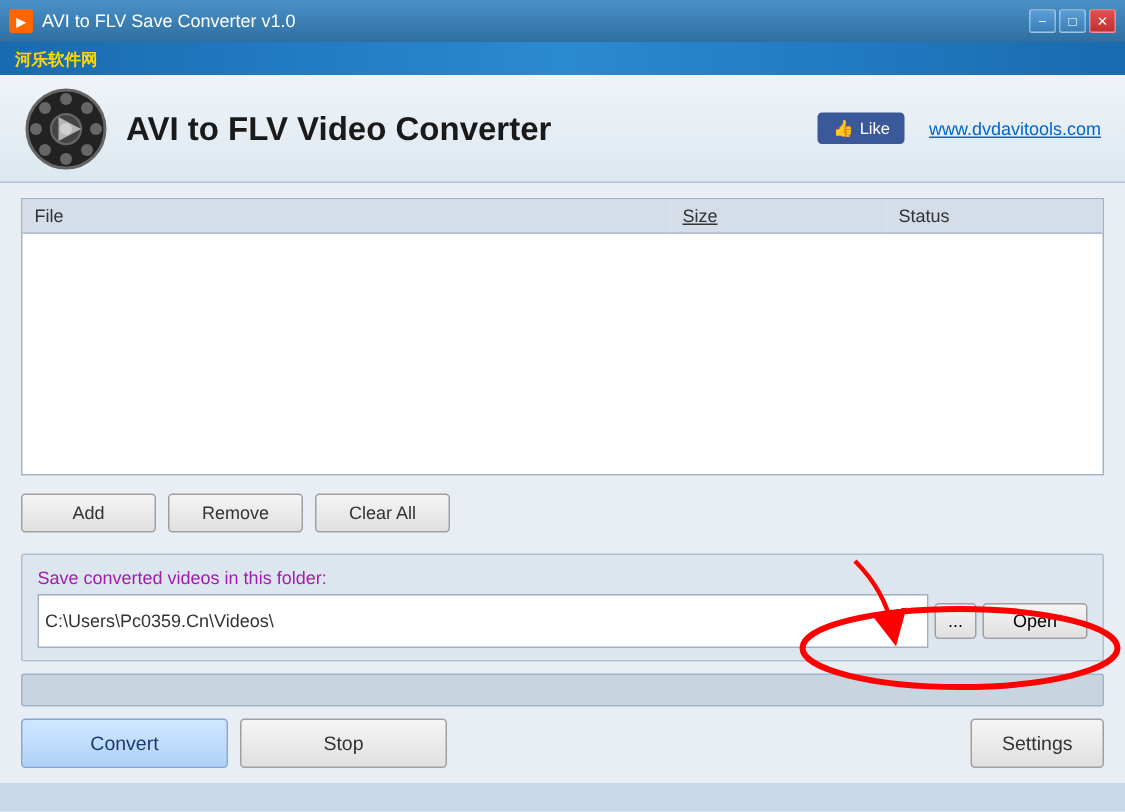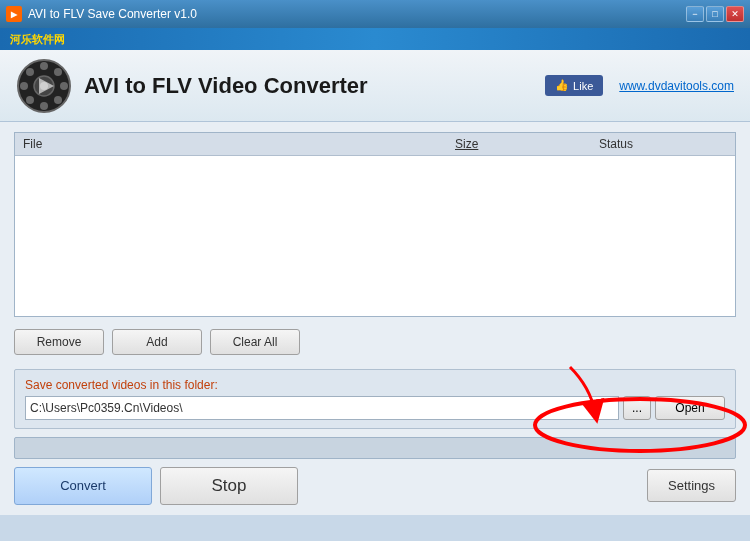--- a/index.html
+++ b/index.html
@@ -174,31 +174,31 @@
     
     .save-folder-section {
       background: #dde6ef;
       border: 1px solid #b0c0d0;
       padding: 8px 10px;
       margin-bottom: 8px;
       border-radius: 2px;
     }
     .save-folder-label {
       font-size: 12px;
-      color: #c2410c;
+      color: #a21caf;
       margin-bottom: 4px;
     }
     .save-folder-row {
       display: flex;
       gap: 4px;
       align-items: center;
     }
     .folder-path-input {
       flex: 1;
-      height: 24px;
+      height: 36px;
       border: 1px solid #a0b0c0;
       background: white;
       padding: 0 4px;
       font-size: 12px;
       color: #333;
     }
     .btn-dots {
       width: 28px;
       height: 24px;
       background: linear-gradient(to bottom, #f5f5f5, #e0e0e0);
@@ -252,21 +252,21 @@
       color: #1a3a6a;
       cursor: pointer;
       width: 138px;
       text-align: center;
     }
     .btn-stop {
       background: linear-gradient(to bottom, #f5f5f5, #e0e0e0);
       border: 1px solid #a0a0a0;
       border-radius: 3px;
       padding: 8px 0;
-      font-size: 17px;
+      font-size: 13px;
       color: #333;
       cursor: pointer;
       width: 138px;
       text-align: center;
     }
     .btn-settings {
       background: linear-gradient(to bottom, #f5f5f5, #e0e0e0);
       border: 1px solid #a0a0a0;
       border-radius: 3px;
       padding: 8px 20px;
@@ -353,22 +353,22 @@
           <tr class="empty-rows">
             <td></td>
             <td></td>
             <td></td>
           </tr>
         </tbody>
       </table>
     </div>
 
     <div class="btn-row">
+      <button class="btn-standard">Add</button>
       <button class="btn-standard">Remove</button>
-      <button class="btn-standard">Add</button>
       <button class="btn-standard">Clear All</button>
     </div>
 
     <div class="save-folder-section">
       <div class="save-folder-label">Save converted videos in this folder:</div>
       <div class="save-folder-row">
         <input type="text" class="folder-path-input" value="C:\Users\Pc0359.Cn\Videos\" style="">
         <button class="btn-dots">...</button>
         <button class="btn-open">Open</button>
       </div>

